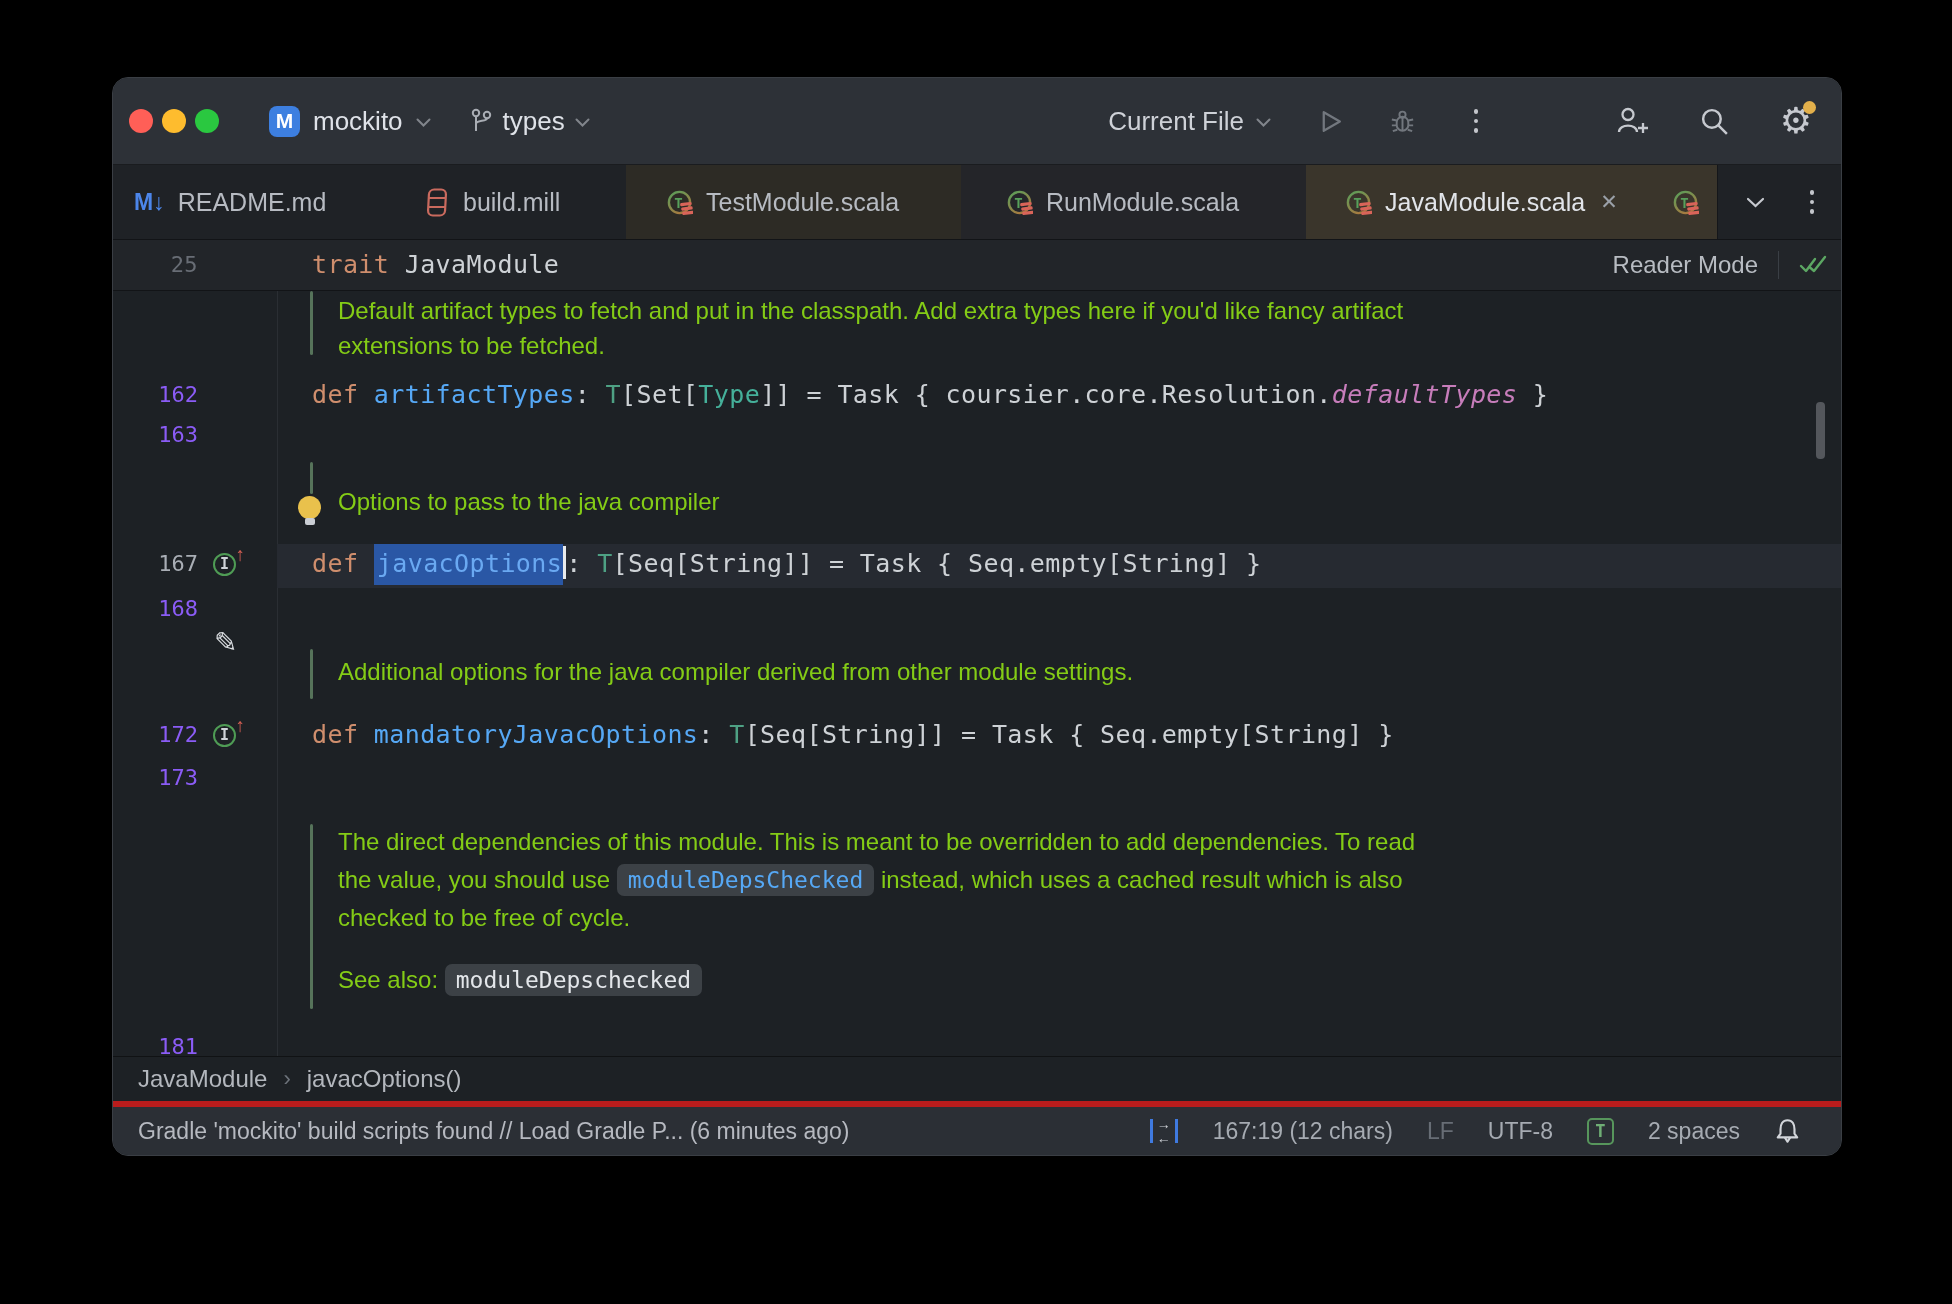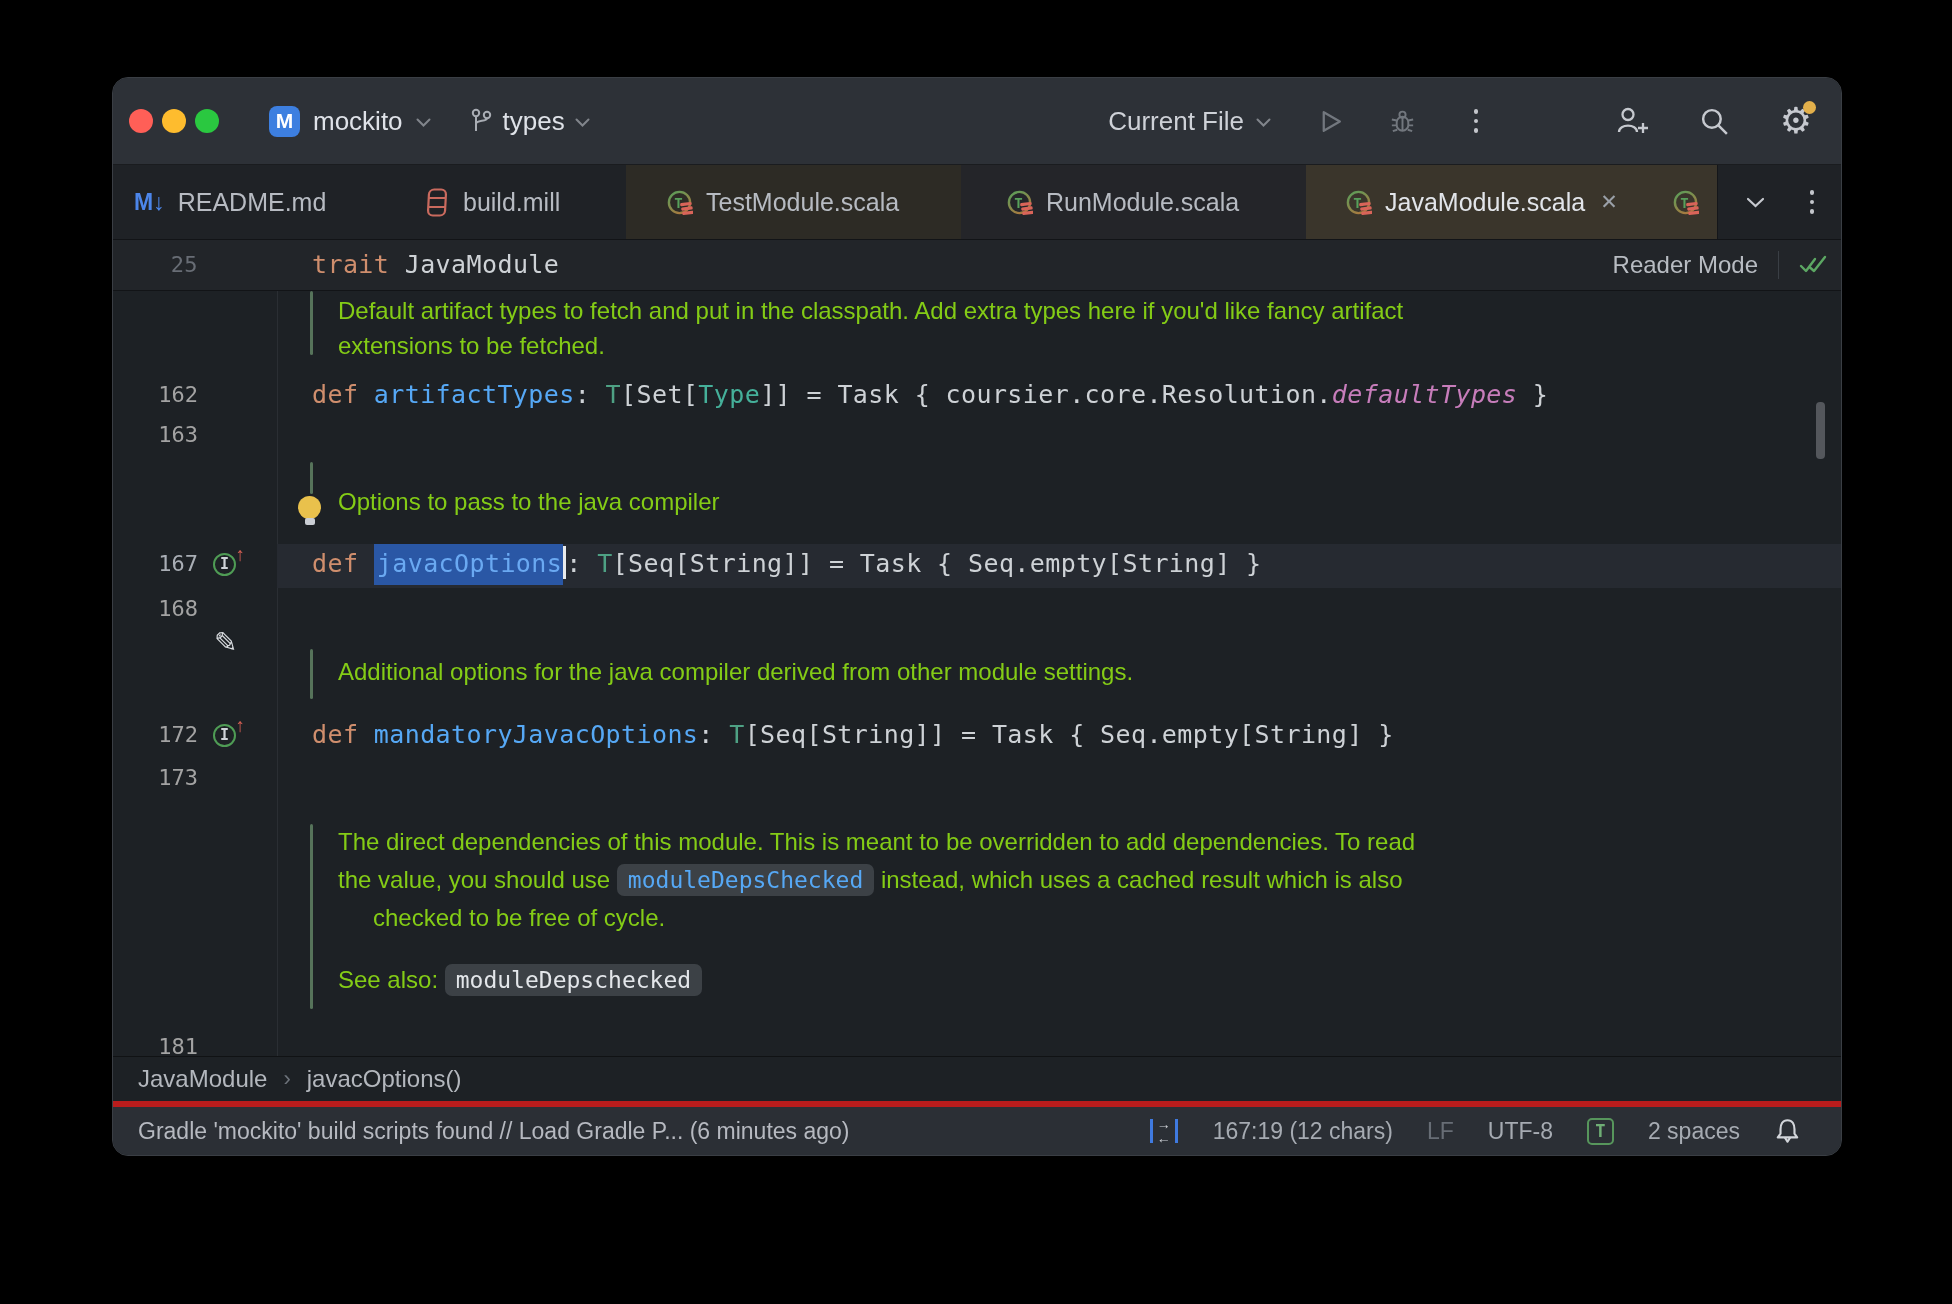--- a/index.html
+++ b/index.html
@@ -46,21 +46,21 @@
   .reader{position:absolute;right:14px;top:0;height:100%;display:flex;align-items:center;gap:20px;
     font-family:"Liberation Sans",sans-serif;letter-spacing:0;}
   .reader .rlabel{font-size:24px;color:#b8bcc2;}
   .reader .vdiv{width:1px;height:28px;background:#3a3f45;}
   
   .editor{position:relative;flex:0 0 765px;height:765px;background:#1d2125;overflow:hidden;}
   .gutter-sep{position:absolute;left:164px;top:0;bottom:0;width:1px;background:#2a2e33;}
   .line{position:absolute;left:0;right:0;white-space:pre;}
   .code-line{height:44px;line-height:44px;font-family:"DejaVu Sans Mono",monospace;font-size:25px;letter-spacing:.4px;}
   .doc-line{height:38px;line-height:38px;font-family:"Liberation Sans",sans-serif;font-size:24px;}
-  .line .num{position:absolute;left:0;top:0;width:85px;text-align:right;color:#a3a3a3;
+  .line .num{position:absolute;left:0;top:0;width:85px;text-align:right;color:#8b5cf6;
     font-family:"DejaVu Sans Mono",monospace;font-size:22px;letter-spacing:0;}
   .line.current .num{color:#a9aeb5;}
   .code-line .content{margin-left:199px;}
   .doc-line .content{margin-left:225px;}
   .seg-kw{color:#cf8e6d}.seg-fn{color:#56a8f5}.seg-pl{color:#ced2d6}
   .seg-ty{color:#4ea184}.seg-tya{color:#45b09a}
   .seg-mem{color:#c77dbb;font-style:italic}
   .seg-doc{color:#84cc16}
   .seg-fnsel{color:#6aa9f2;background:#2a57a5;padding:5px 1px 7px 3px;}
   .caret-bar{display:inline-block;width:3px;height:33px;background:#e8eaec;vertical-align:-7px;}
@@ -330,21 +330,21 @@
       <div class="cur-line-hl" style="top: 253px;"></div>
       <div class="line code-line current" style="top: 251px;"><span class="num">167</span><span class="content"><span class="seg-kw">def </span><span class="seg-fnsel">javacOptions</span><span class="caret-bar"></span><span class="seg-pl">: </span><span class="seg-ty">T</span><span class="seg-pl">[Seq[String]] = Task { Seq.empty[String] }</span></span></div>
       <div class="impl-icon" style="top: 262px;">I<span class="up">↑</span></div>
       <div class="line code-line" style="top: 296px;"><span class="num">168</span><span class="content"></span></div>
       <div class="line doc-line" style="top: 362px;"><span class="content"><span class="seg-doc">Additional options for the java compiler derived from other module settings.</span></span></div>
       <div class="line code-line" style="top: 422px;"><span class="num">172</span><span class="content"><span class="seg-kw">def </span><span class="seg-fn">mandatoryJavacOptions</span><span class="seg-pl">: </span><span class="seg-ty">T</span><span class="seg-pl">[Seq[String]] = Task { Seq.empty[String] }</span></span></div>
       <div class="impl-icon" style="top: 433px;">I<span class="up">↑</span></div>
       <div class="line code-line" style="top: 465px;"><span class="num">173</span><span class="content"></span></div>
       <div class="line doc-line" style="top: 532px;"><span class="content"><span class="seg-doc">The direct dependencies of this module. This is meant to be overridden to add dependencies. To read</span></span></div>
       <div class="line doc-line" style="top: 570px;"><span class="content"><span class="seg-doc">the value, you should use </span><span class="seg-chipc">moduleDepsChecked</span><span class="seg-doc"> instead, which uses a cached result which is also</span></span></div>
-      <div class="line doc-line" style="top: 608px; padding-left: 35px;"><span class="content"><span class="seg-doc">checked to be free of cycle.</span></span></div>
+      <div class="line doc-line" style="top: 608px;"><span class="content"><span class="seg-doc">checked to be free of cycle.</span></span></div>
       <div class="line doc-line" style="top: 670px;"><span class="content"><span class="seg-doc">See also: </span><span class="seg-chipp">moduleDepschecked</span></span></div>
       <div class="line code-line" style="top: 734px;"><span class="num">181</span></div>
     </div>
 
   <div class="breadcrumbs">
     <span>JavaModule</span>
     <span class="bc-sep">›</span>
     <span>javacOptions()</span>
   </div>
 

